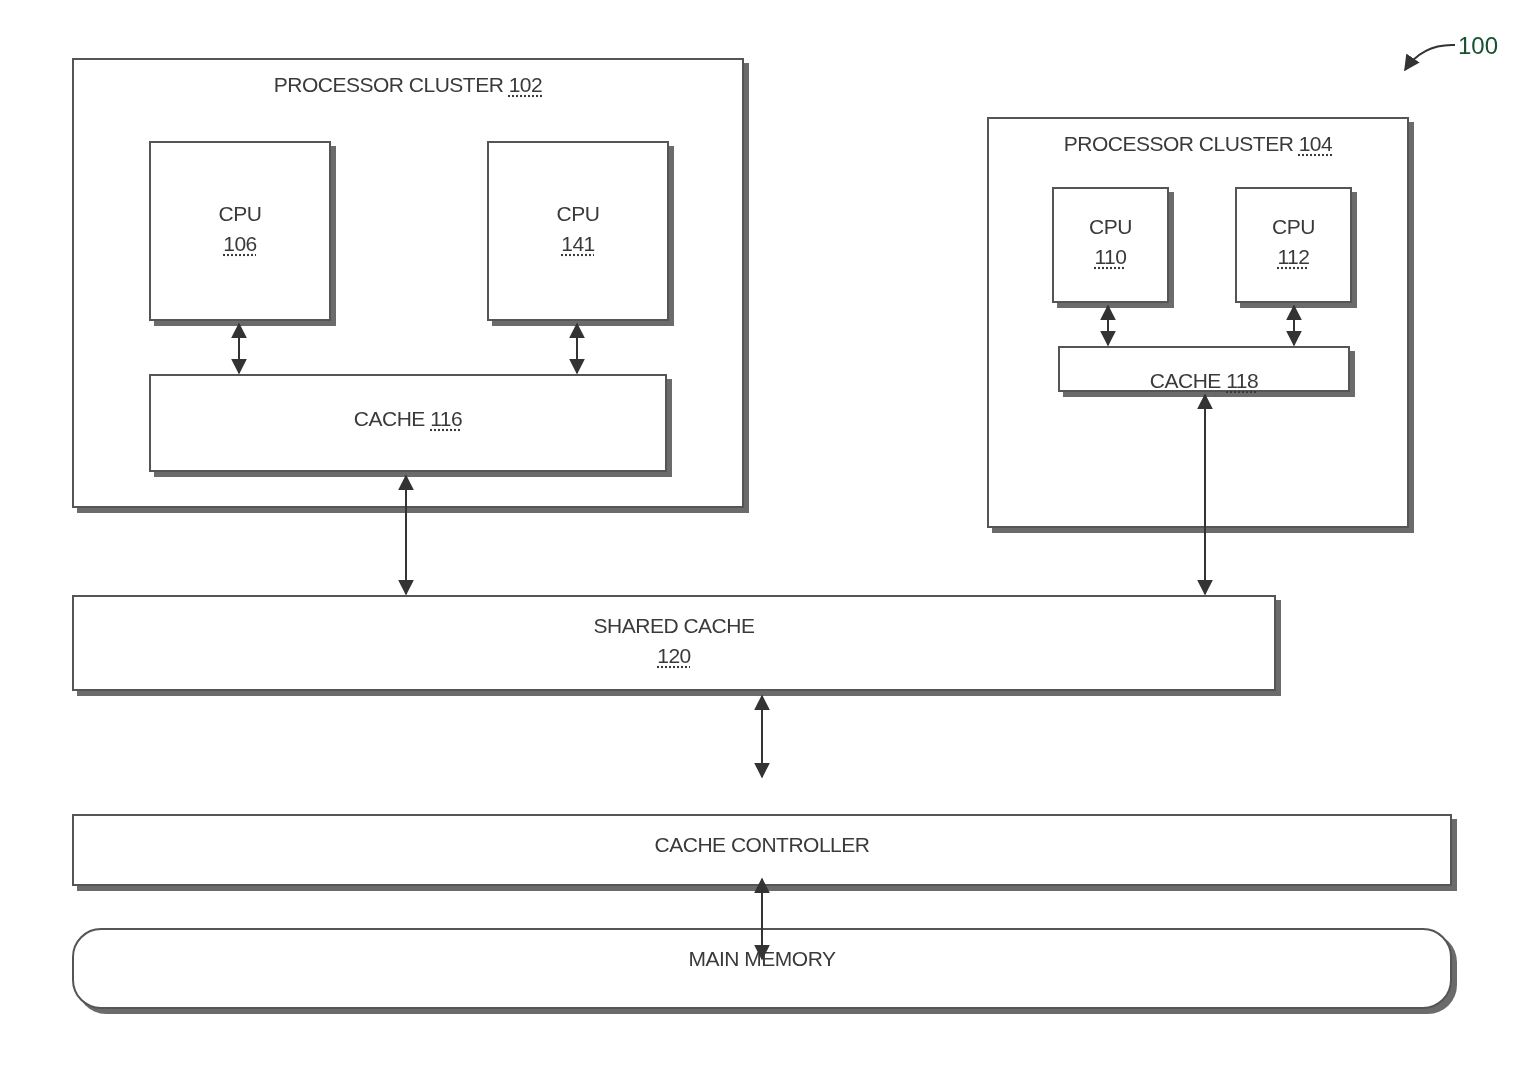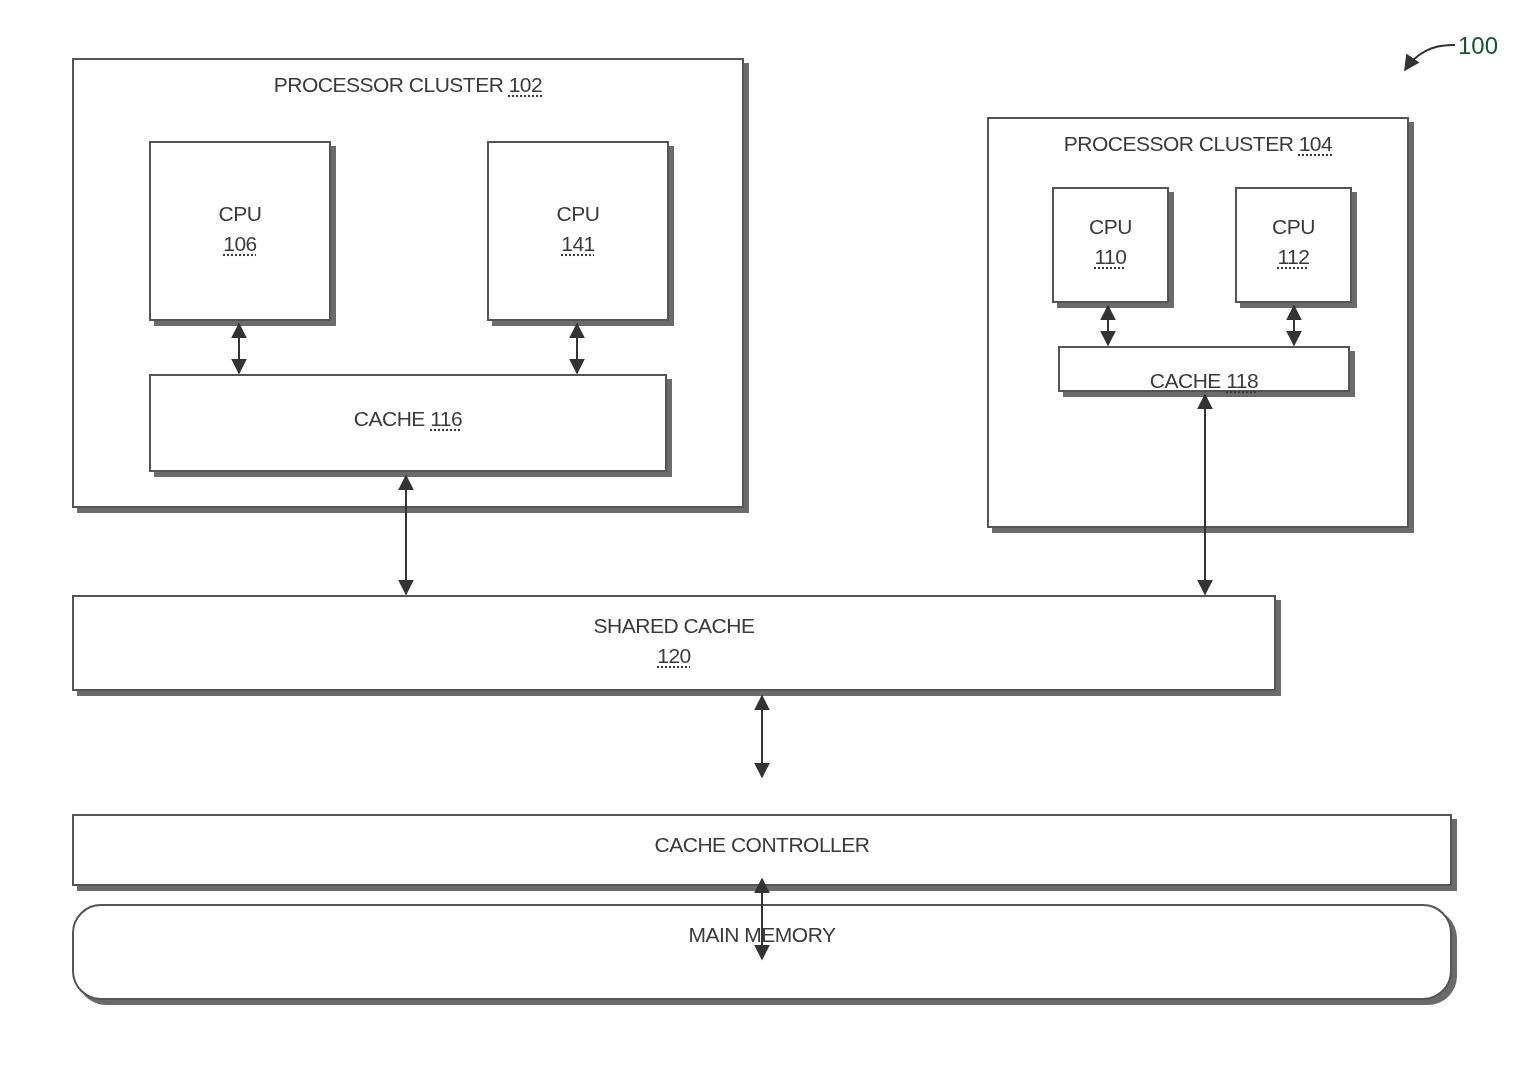--- a/index.html
+++ b/index.html
@@ -70,21 +70,21 @@
   <div class="label" style="top:14px;">
     <div>SHARED CACHE</div>
     <div class="ref">120</div>
   </div>
 </div>
 <div class="box" style="left:72px;top:814px;width:1380px;height:72px;">
   <div class="label" style="top:14px;">
     <div>CACHE CONTROLLER</div>
   </div>
 </div>
-<div class="box" style="left:72px;top:904px;width:1380px;height:96px;border-radius:29px;">
+<div class="box" style="left:72px;top:928px;width:1380px;height:81px;border-radius:29px;">
   <div class="label" style="top:14px;">
     <div>MAIN MEMORY</div>
   </div>
 </div>
 
 <svg class="arrows" width="1523" height="1080">
   <defs>
     <marker id="ah" viewBox="0 0 10 10" refX="9" refY="5" markerWidth="8" markerHeight="8" orient="auto-start-reverse">
       <path d="M0,0 L10,5 L0,10 z" fill="#333"></path>
     </marker>

